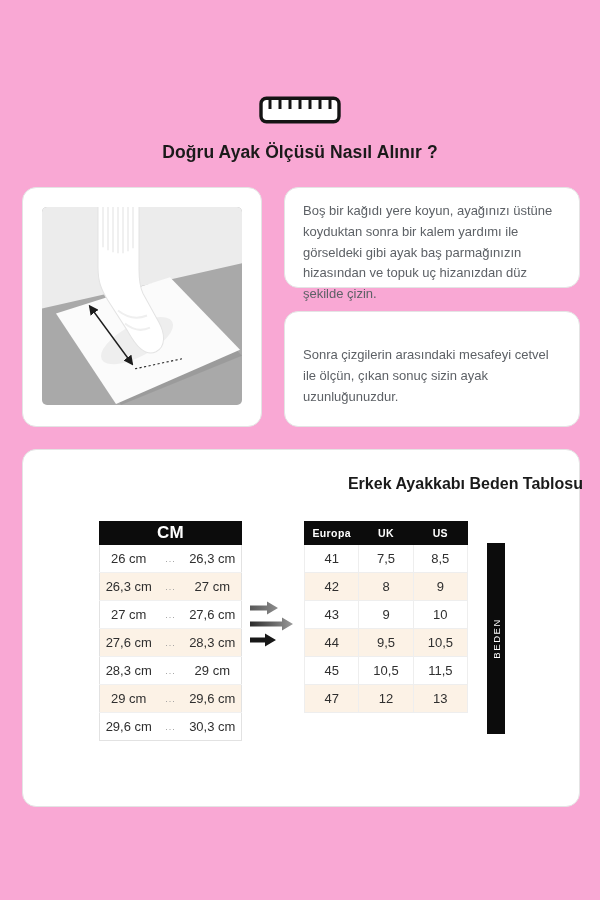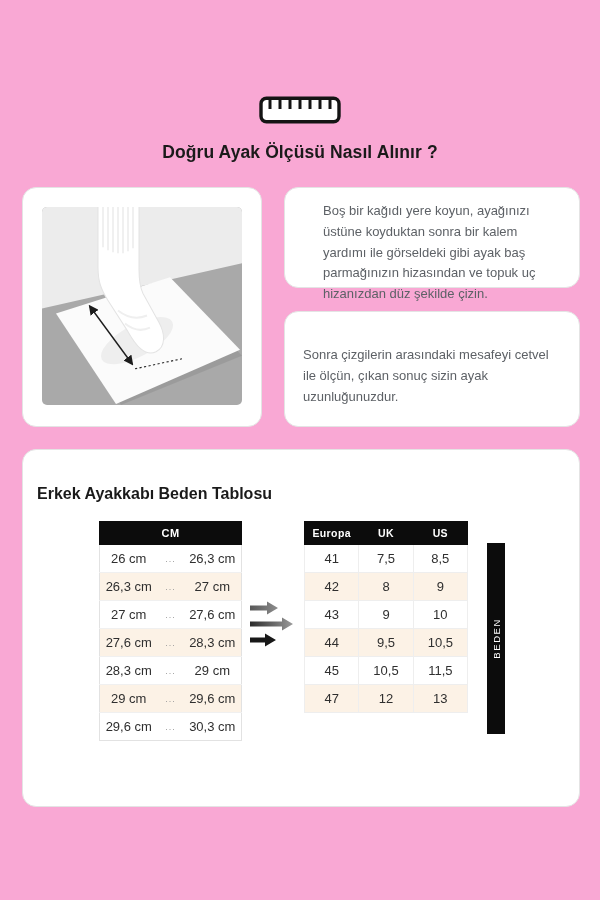--- a/index.html
+++ b/index.html
@@ -16,39 +16,39 @@
   }
   .card {
     position:absolute; background:#fff; border:1px solid #e4e4e4; border-radius:14px; box-sizing:border-box;
   }
   .photo-card { left:22px; top:187px; width:240px; height:240px; }
   .photo {
     position:absolute; left:19px; top:19px; width:200px; height:198px;
     border-radius:5px; overflow:hidden;
   }
   .photo svg { display:block; }
-  .note-1 { left:284px; top:187px; width:296px; height:101px;padding-left:20px; }
+  .note-1 { left:284px; top:187px; width:296px; height:101px; }
   .note-2 { left:284px; top:311px; width:296px; height:116px; }
   .note-text {
     margin:0; padding:13px 18px 0 18px;
     font-size:13px; line-height:1.6; color:#5d6166;
   }
   .note-2 .note-text { padding-top:33px; }
 
   .size-card { left:22px; top:449px; width:558px; height:358px; }
   .size-title {
-    position:absolute; top:21px; left:0; width:100%; margin:14px;
-    text-align:left; font-size:16px; font-weight:bold; color:#1a1a1a;
+    position:absolute; top:21px; left:0; width:100%; margin:4px;
+    text-align:right; font-size:16px; font-weight:bold; color:#1a1a1a;
   }
   table { border-collapse:collapse; table-layout:fixed; }
   .cm-table { position:absolute; left:76px; top:71px; width:142px; border:1px solid #e2e2e2; }
   .size-table { position:absolute; left:281px; top:71px; width:164px; border:1px solid #e2e2e2; }
   .cm-table thead th, .size-table thead th {
     height:22px; background:#0c0c0c; color:#ffffff;
-    font-size:11px; font-weight:bold; letter-spacing:.4px; border:1px solid #0c0c0c; padding:0;
+    font-size:17px; font-weight:bold; letter-spacing:.4px; border:1px solid #0c0c0c; padding:0;
   }
   .size-table thead th { font-size:10.5px; }
   .cm-table td, .size-table td {
     height:27px; padding:0; text-align:center; vertical-align:middle;
     font-size:13px; color:#2f2f2f; font-weight:500;
   }
   .cm-table tbody tr + tr td { border-top:1px solid #f0f0f0; }
   .cm-table td:nth-child(2) { color:#9a9a9a; font-size:9px; letter-spacing:1px; }
   .size-table td { border:1px solid #eeeeee;text-align:center; }
   .cm-table tbody tr:nth-child(even) td,

